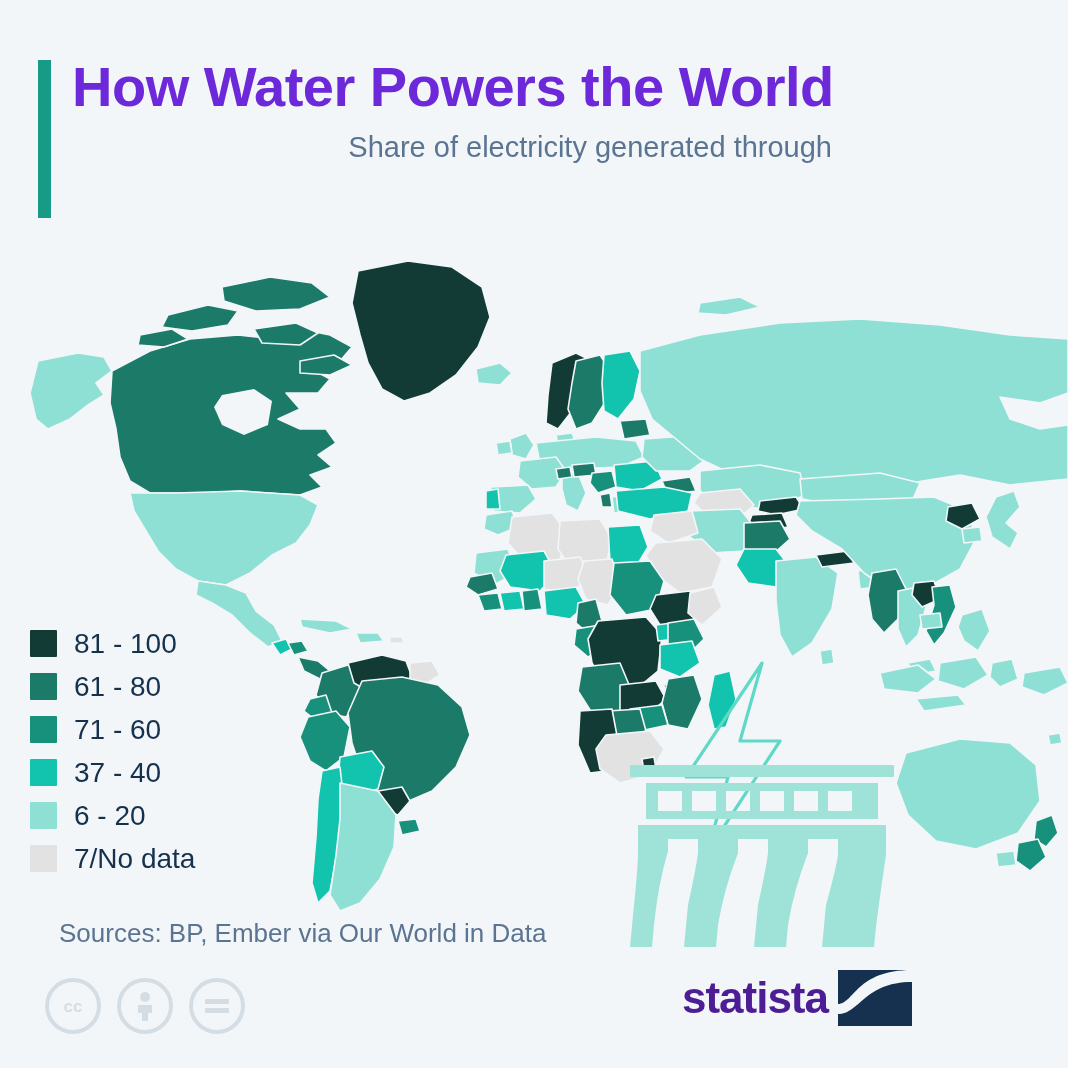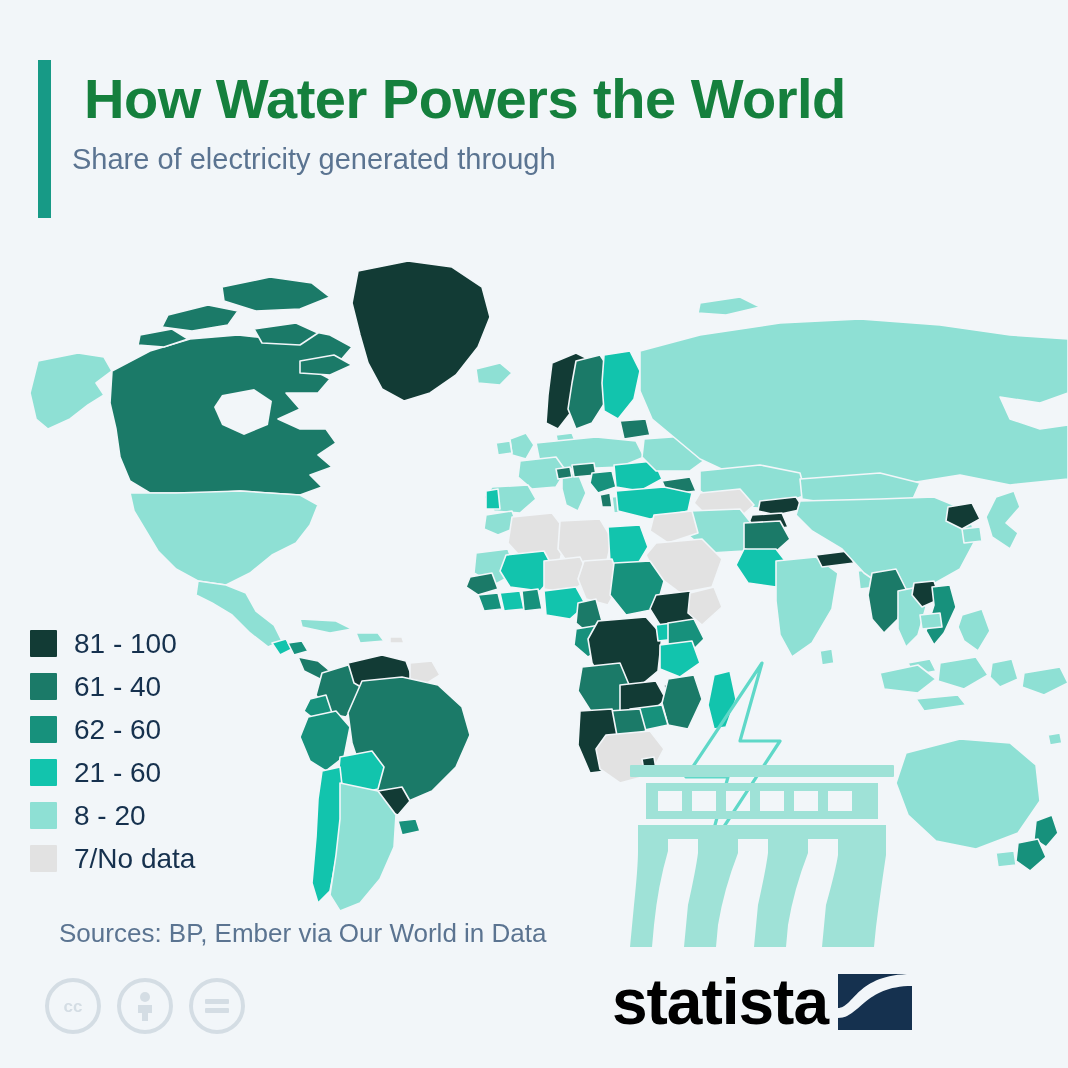--- a/index.html
+++ b/index.html
@@ -13,26 +13,26 @@
 
   
   .header{position:absolute;left:38px;top:58px;width:990px;}
   .accent-bar{
     position:absolute;left:0;top:2px;width:13px;height:158px;
     background:#179a86;
   }
   .header-text{margin-left:34px;}
   .title{
     font-size:56px;line-height:1.02;font-weight:bold;
-    color:#15803d;letter-spacing:-0.5px;margin:12px;
+    color:#6d28d9;letter-spacing:-0.5px;margin:0;
     white-space:nowrap;
   }
   .subtitle{
     margin:12px 0 0 0;font-size:29px;line-height:1.42;
-    color:#5b7491;font-weight:normal;max-width:760px;
+    color:#5b7491;font-weight:normal;max-width:760px;text-align:right;
   }
 
   
   .map-wrap{position:absolute;left:0;top:243px;width:1068px;height:680px;}
   .map-wrap svg{display:block;width:100%;height:100%;}
 
   
   .legend{position:absolute;left:30px;top:622px;}
   .legend-row{display:flex;align-items:center;height:43px;}
   .swatch{width:27px;height:27px;flex:0 0 27px;border-radius:1px;}
@@ -58,21 +58,21 @@
     width:48px;height:48px;border-radius:50%;
     border:4px solid #d4dde4;position:relative;
     display:flex;align-items:center;justify-content:center;
   }
   .cc-badge svg{display:block;}
   .statista{
     position:absolute;right:28px;top:0px;
     display:flex;align-items:center;gap:10px;
   }
   .statista-word{
-    font-size:64px;font-weight:bold;color:#000000;
+    font-size:44px;font-weight:bold;color:#4c1d95;
     letter-spacing:-1px;line-height:1;
   }
   .statista-mark{display:block;}
 </style>
 </head>
 <body>
 
 <div class="page">
 
   <div class="header">
@@ -248,33 +248,33 @@
     </svg>
   </div>
 
   <div class="legend">
     <div class="legend-row">
       <span class="swatch" style="background:#123b35"></span>
       <span class="legend-label">81 - 100</span>
     </div>
     <div class="legend-row">
       <span class="swatch" style="background:#1b7a68"></span>
-      <span class="legend-label">61 - 40</span>
+      <span class="legend-label">61 - 80</span>
     </div>
     <div class="legend-row">
       <span class="swatch" style="background:#17917c"></span>
-      <span class="legend-label">62 - 60</span>
+      <span class="legend-label">71 - 60</span>
     </div>
     <div class="legend-row">
       <span class="swatch" style="background:#12c4ad"></span>
-      <span class="legend-label">21 - 60</span>
+      <span class="legend-label">37 - 40</span>
     </div>
     <div class="legend-row">
       <span class="swatch" style="background:#8ee0d4"></span>
-      <span class="legend-label">8 - 20</span>
+      <span class="legend-label">6 - 20</span>
     </div>
     <div class="legend-row">
       <span class="swatch" style="background:#e2e2e2"></span>
       <span class="legend-label">7/No data</span>
     </div>
   </div>
 
   <div class="sources">Sources: BP, Ember via Our World in Data</div>
 
   <div class="footer">

